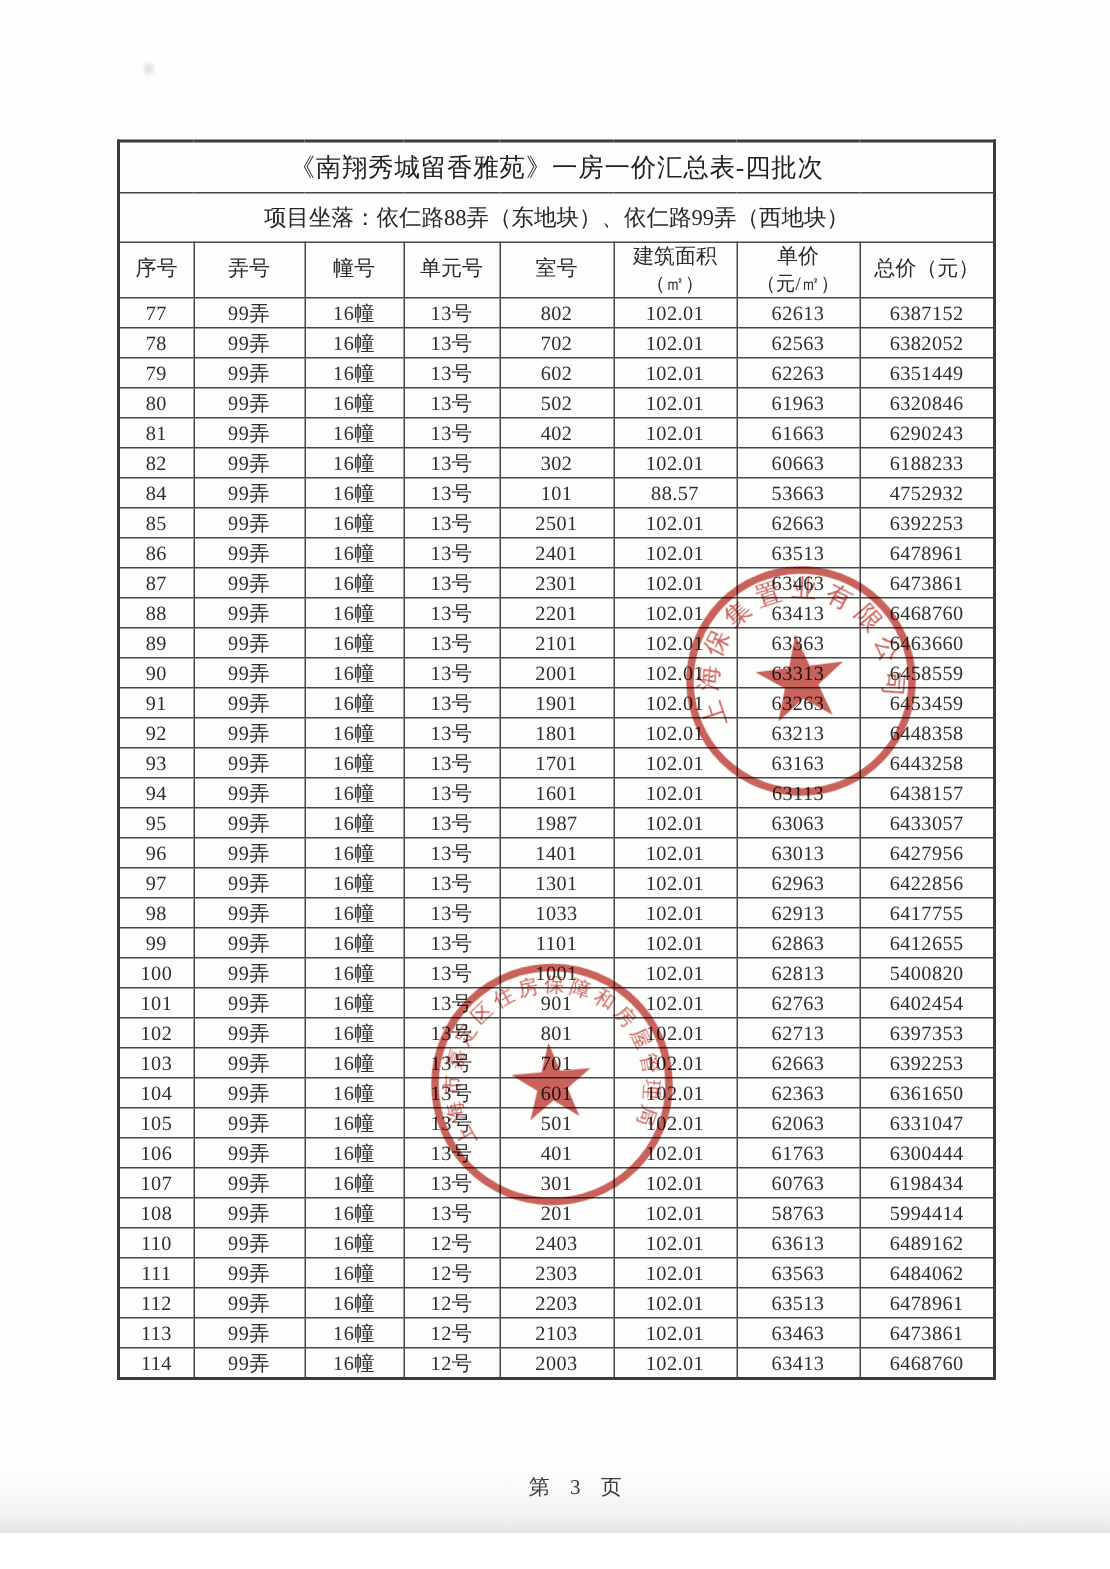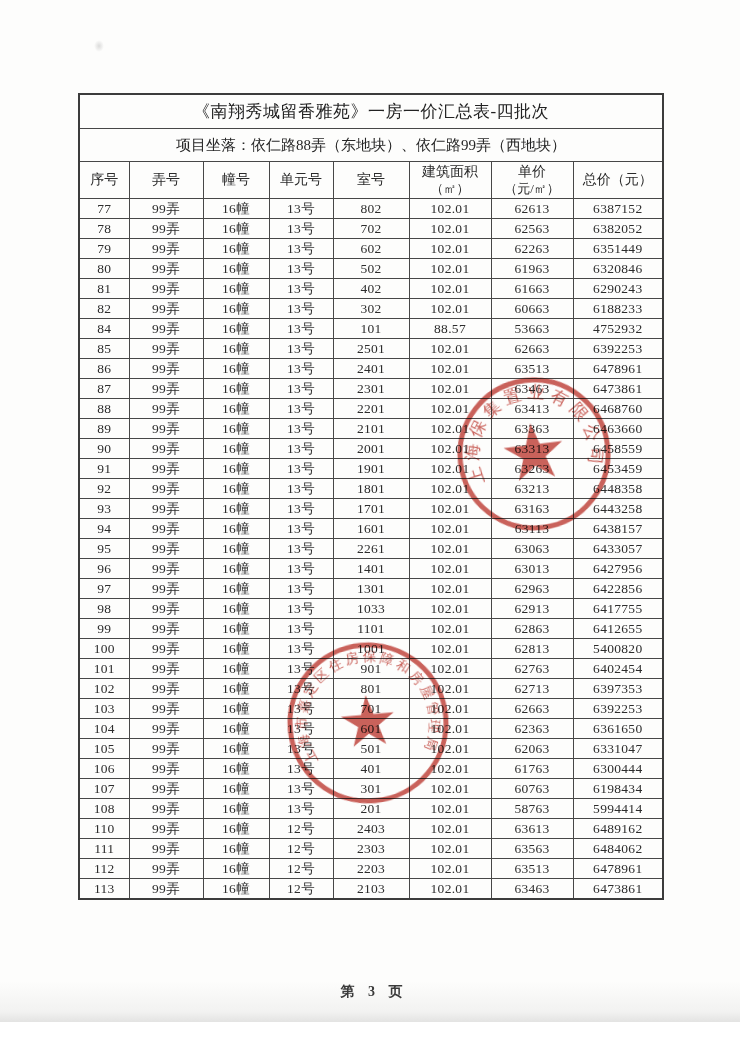--- a/index.html
+++ b/index.html
@@ -33,22 +33,22 @@
   .title-cell{
     height:33px;font-size:17px;font-weight:bold;letter-spacing:.5px;color:#222;
   }
   .loc-cell{
     height:32px;text-align:left;padding-left:5px;font-size:15px;color:#262626;border-radius:13px;
   }
   .col-header th{height:36px;font-size:14px;line-height:1.18;color:#2a2a2a;}
   .col-header .sub{display:block;font-size:13px;}
   tbody.data-rows td{height:19px;font-size:13.5px;letter-spacing:.3px;}
   .page-footer{
-    position:absolute;left:82px;top:983px;width:584px;
-    text-align:center;font-size:14px;letter-spacing:5px;color:#3a3a3a;font-weight:bold;
+    position:absolute;left:94px;top:983px;width:584px;
+    text-align:center;font-size:14px;letter-spacing:5px;color:#3a3a3a;
   }
   .stamp{
     position:absolute;pointer-events:none;
     mix-blend-mode:multiply;opacity:.82;
     filter:blur(.4px);
   }
   .stamp circle{fill:none;stroke:var(--stamp,#c04038);}
   .stamp polygon{fill:var(--stamp,#c04038);}
   .stamp text{
     fill:var(--stamp,#c04038);
@@ -261,21 +261,21 @@
           <td>1601</td>
           <td>102.01</td>
           <td>63113</td>
           <td>6438157</td>
         </tr>
         <tr>
           <td>95</td>
           <td>99弄</td>
           <td>16幢</td>
           <td>13号</td>
-          <td>2261</td>
+          <td>1987</td>
           <td>102.01</td>
           <td>63063</td>
           <td>6433057</td>
         </tr>
         <tr>
           <td>96</td>
           <td>99弄</td>
           <td>16幢</td>
           <td>13号</td>
           <td>1401</td>
@@ -435,20 +435,30 @@
         </tr>
         <tr>
           <td>113</td>
           <td>99弄</td>
           <td>16幢</td>
           <td>12号</td>
           <td>2103</td>
           <td>102.01</td>
           <td>63463</td>
           <td>6473861</td>
+        </tr>
+        <tr>
+          <td>114</td>
+          <td>99弄</td>
+          <td>16幢</td>
+          <td>12号</td>
+          <td>2003</td>
+          <td>102.01</td>
+          <td>63413</td>
+          <td>6468760</td>
         </tr>
       </tbody>
   </table>
 
   <svg class="stamp stamp-company" width="172" height="172" viewBox="-86 -86 172 172">
     <circle r="74" stroke-width="5"></circle>
     <polygon points="0,-31 -6.96,-9.58 -29.48,-9.58 -11.26,3.66 -18.22,25.08 0,11.84 18.22,25.08 11.26,3.66 29.48,-9.58 6.96,-9.58"></polygon>
     <defs>
       <path id="arc-company" d="M -45.87 32.15 A 56 56 0 1 1 45.87 32.15" fill="none"></path>
     </defs>

